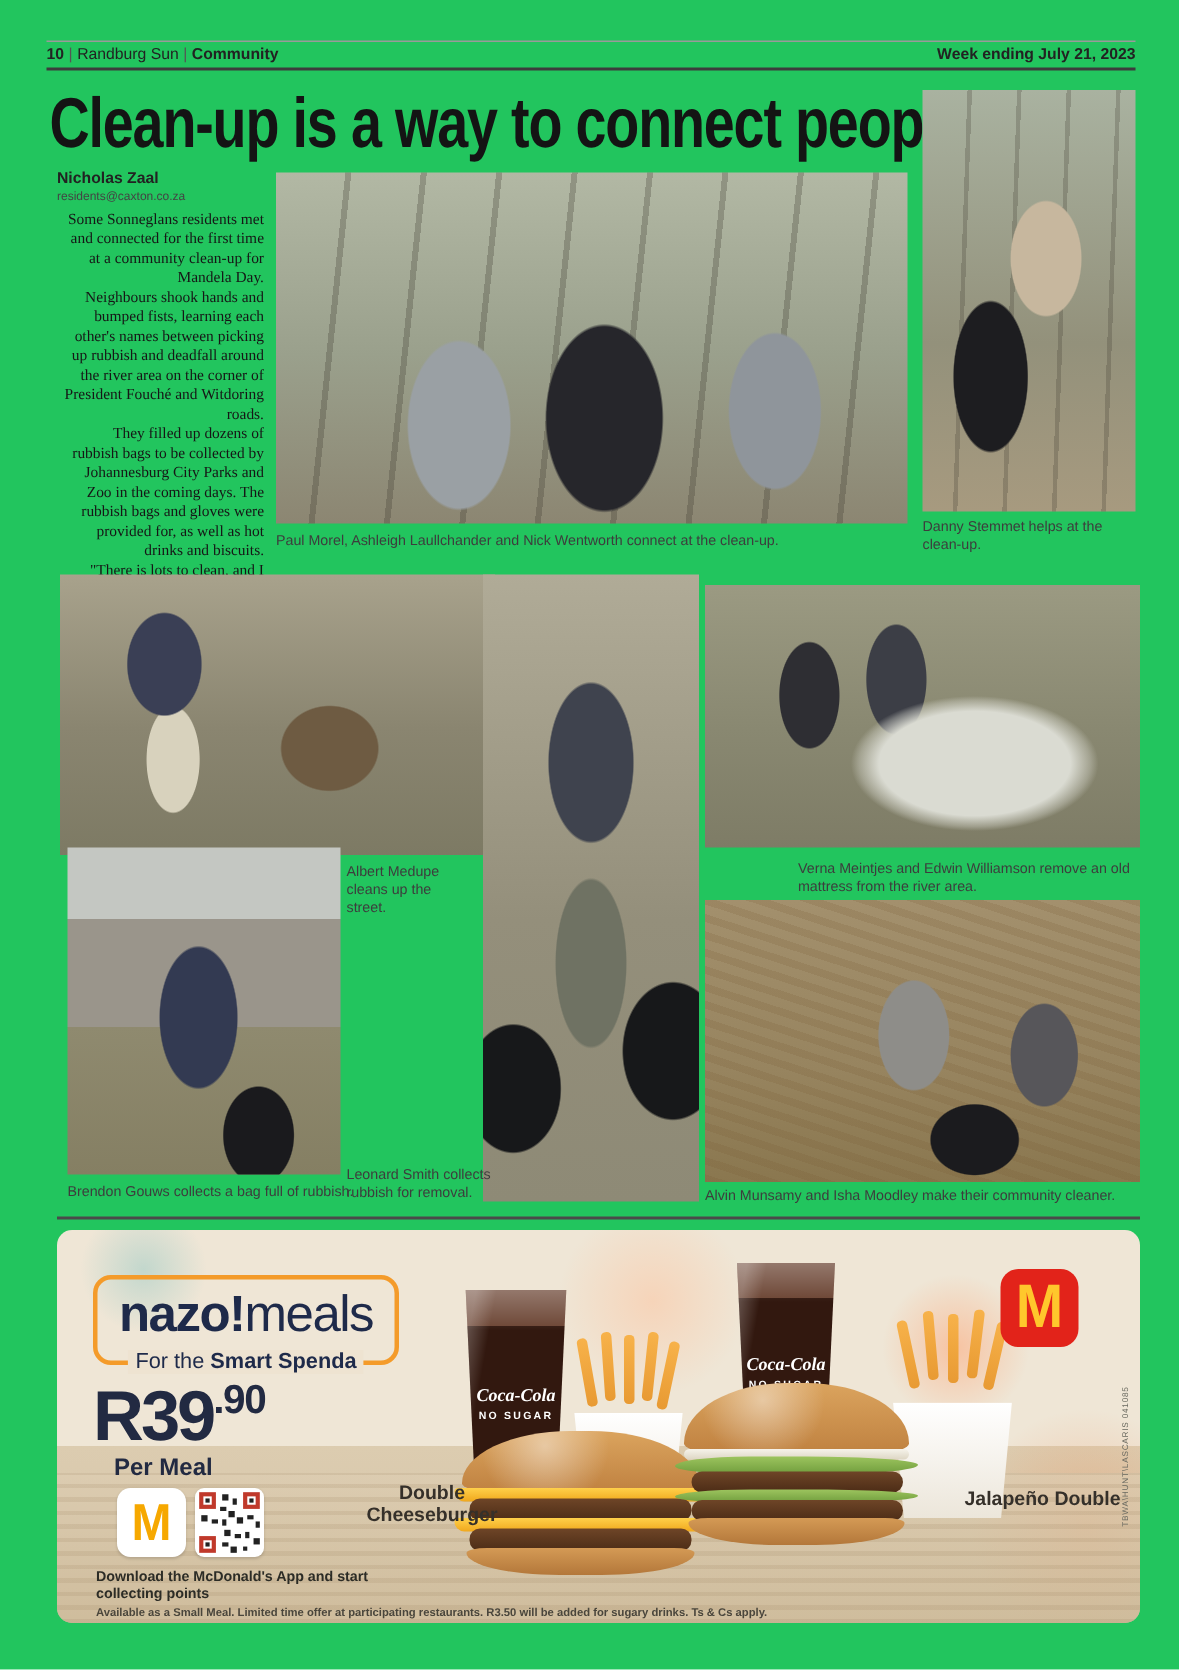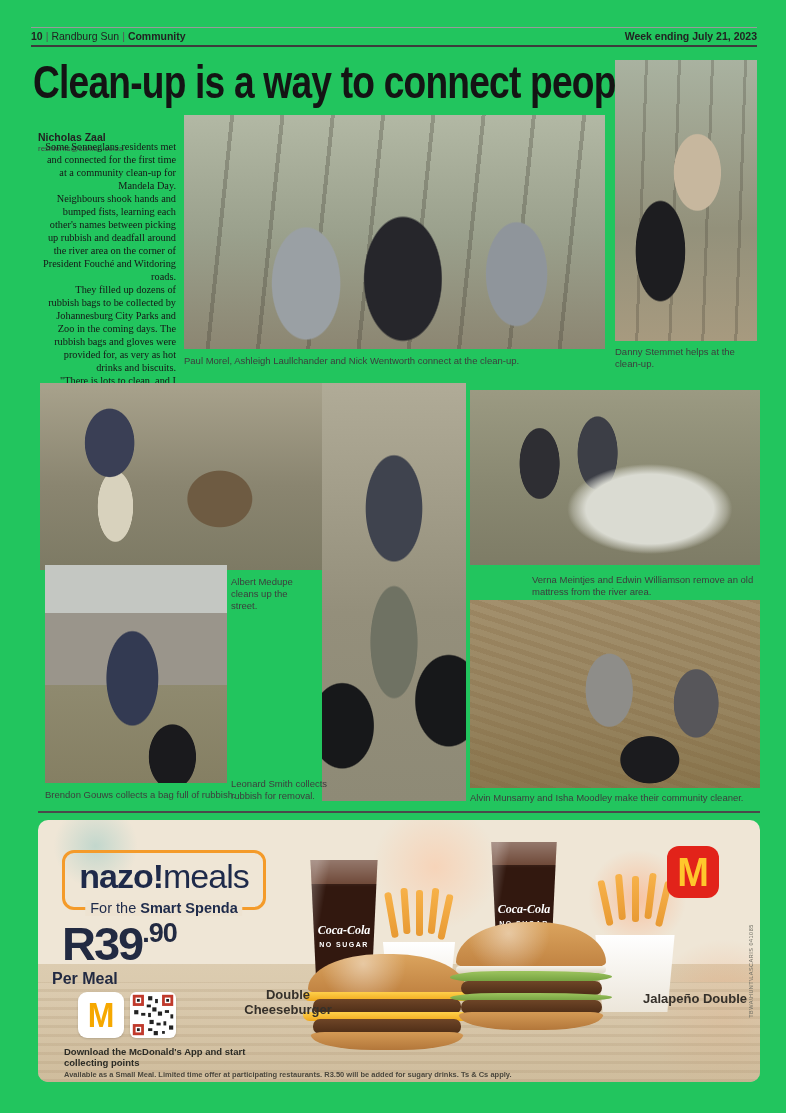--- a/index.html
+++ b/index.html
@@ -12,21 +12,21 @@
   .masthead{position:absolute;left:31px;top:30px;width:726px;display:flex;
             justify-content:space-between;font-size:10.5px;color:#222;}
   .masthead b{font-weight:700;}
   .masthead .sep{color:#555;padding:0 3px;font-weight:400;}
 
   
   .headline{position:absolute;left:33px;top:54px;font-size:47px;font-weight:700;
             letter-spacing:-1px;white-space:nowrap;transform:scaleX(.79);
             transform-origin:left top;color:#141414;}
   .byline{position:absolute;left:38px;top:114px;line-height:11px;}
-  .byline .author{font-size:10.5px;font-weight:700;color:#222;margin-top:18px;}
+  .byline .author{font-size:10.5px;font-weight:700;color:#222;}
   .byline .email{font-size:8px;color:#444;}
   .bodycopy{position:absolute;left:38px;top:140px;width:138px;
             font-family:"Liberation Serif",serif;font-size:10.3px;line-height:13px;color:#161616;}
   .bodycopy p{margin:0;text-align:right;}
   .bodycopy p + p{text-indent:9px;}
 
   .caption{position:absolute;font-size:9.5px;line-height:12px;color:#3d3d3d;}
 
   
   .photo{position:absolute;overflow:hidden;}
@@ -86,21 +86,21 @@
       border:3px solid #f49b2a;border-radius:12px;text-align:center;}
   .nazo-line{margin-top:4px;font-size:34px;letter-spacing:-1px;color:#1e2a4a;line-height:38px;}
   .nazo-line .bold{font-weight:800;}
   .nazo-line .light{font-weight:400;}
   .nazo-tag{position:absolute;left:50%;bottom:-9px;transform:translateX(-50%);
       background:#eee3d1;padding:0 5px;font-size:14.5px;color:#1e2a4a;white-space:nowrap;}
   .nazo-tag b{font-weight:800;}
   .price{position:absolute;left:24px;top:96px;color:#222a42;}
   .price .big{font-size:47px;font-weight:800;letter-spacing:-2px;}
   .price .sup{font-size:27px;font-weight:800;vertical-align:18px;letter-spacing:-1px;margin-top:22px;}
-  .per-meal{position:absolute;left:14px;top:150px;font-size:16px;font-weight:800;color:#222a42;}
+  .per-meal{position:absolute;left:38px;top:150px;font-size:16px;font-weight:800;color:#222a42;}
 
   .mcd-red{position:absolute;left:629px;top:26px;width:52px;height:52px;border-radius:12px;
       background:#e2231a;display:flex;align-items:center;justify-content:center;}
   .arches{font-weight:800;color:#ffc72c;font-size:38px;line-height:1;transform:scaleY(1.08);}
   .mcd-white{position:absolute;left:40px;top:172px;width:46px;height:46px;border-radius:9px;
       background:#fff;display:flex;align-items:center;justify-content:center;box-shadow:0 1px 2px rgba(0,0,0,.15);}
   .mcd-white .arches{color:#f6a800;font-size:32px;}
   .qr{position:absolute;left:92px;top:172px;width:46px;height:46px;border-radius:6px;background:#fff;
       box-shadow:0 1px 2px rgba(0,0,0,.15);}
   .app-text{position:absolute;left:26px;top:226px;width:190px;font-size:9.5px;font-weight:700;
@@ -155,21 +155,21 @@
   <div class="hrule dark" style="top:45px;"></div>
 
   <div class="headline">Clean-up is a way to connect people</div>
   <div class="byline">
     <div class="author">Nicholas Zaal</div>
     <div class="email">residents@caxton.co.za</div>
   </div>
   <div class="bodycopy">
     <p>Some Sonneglans residents met and connected for the first time at a community clean-up for Mandela Day.</p>
     <p>Neighbours shook hands and bumped fists, learning each other's names between picking up rubbish and deadfall around the river area on the corner of President Fouché and Witdoring roads.</p>
-    <p>They filled up dozens of rubbish bags to be collected by Johannesburg City Parks and Zoo in the coming days. The rubbish bags and gloves were provided for, as very as hot drinks and biscuits.</p>
+    <p>They filled up dozens of rubbish bags to be collected by Johannesburg City Parks and Zoo in the coming days. The rubbish bags and gloves were provided for, as well as hot drinks and biscuits.</p>
     <p>"There is lots to clean, and I am very glad with the turnout," said event organiser Verna Meintjes.</p>
     <p>"We are grateful to the security company, Security Support Services, for being here and watching out for us.</p>
   </div>
 
   <div class="photo ph-main" style="left:184px;top:115px;width:421px;height:234px;"></div>
   <div class="caption" style="left:184px;top:355px;width:430px;">Paul Morel, Ashleigh Laullchander and Nick Wentworth connect at the clean-up.</div>
 
   <div class="photo ph-danny" style="left:615px;top:60px;width:142px;height:281px;"></div>
   <div class="caption" style="left:615px;top:346px;width:132px;">Danny Stemmet helps at the clean-up.</div>
 

